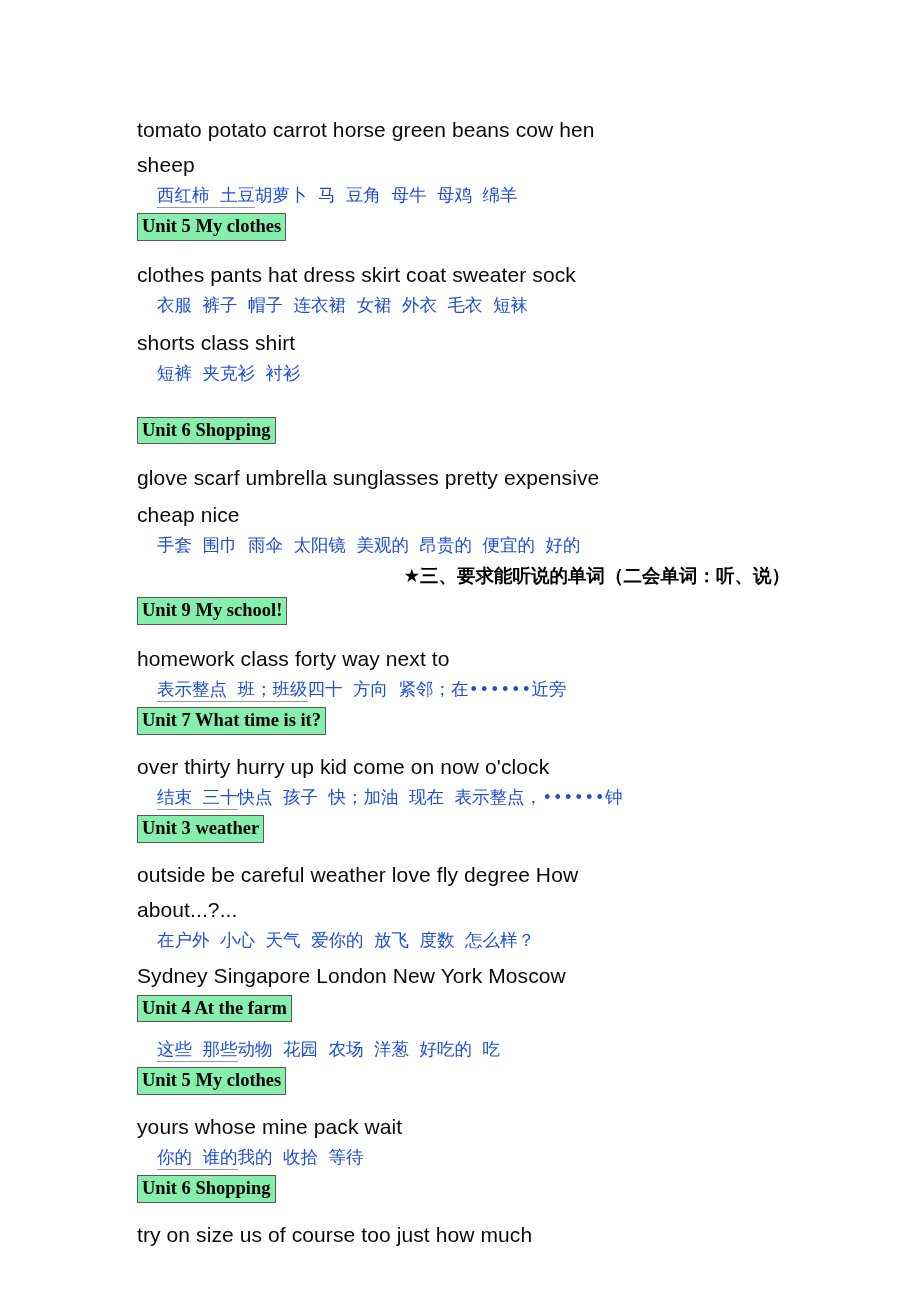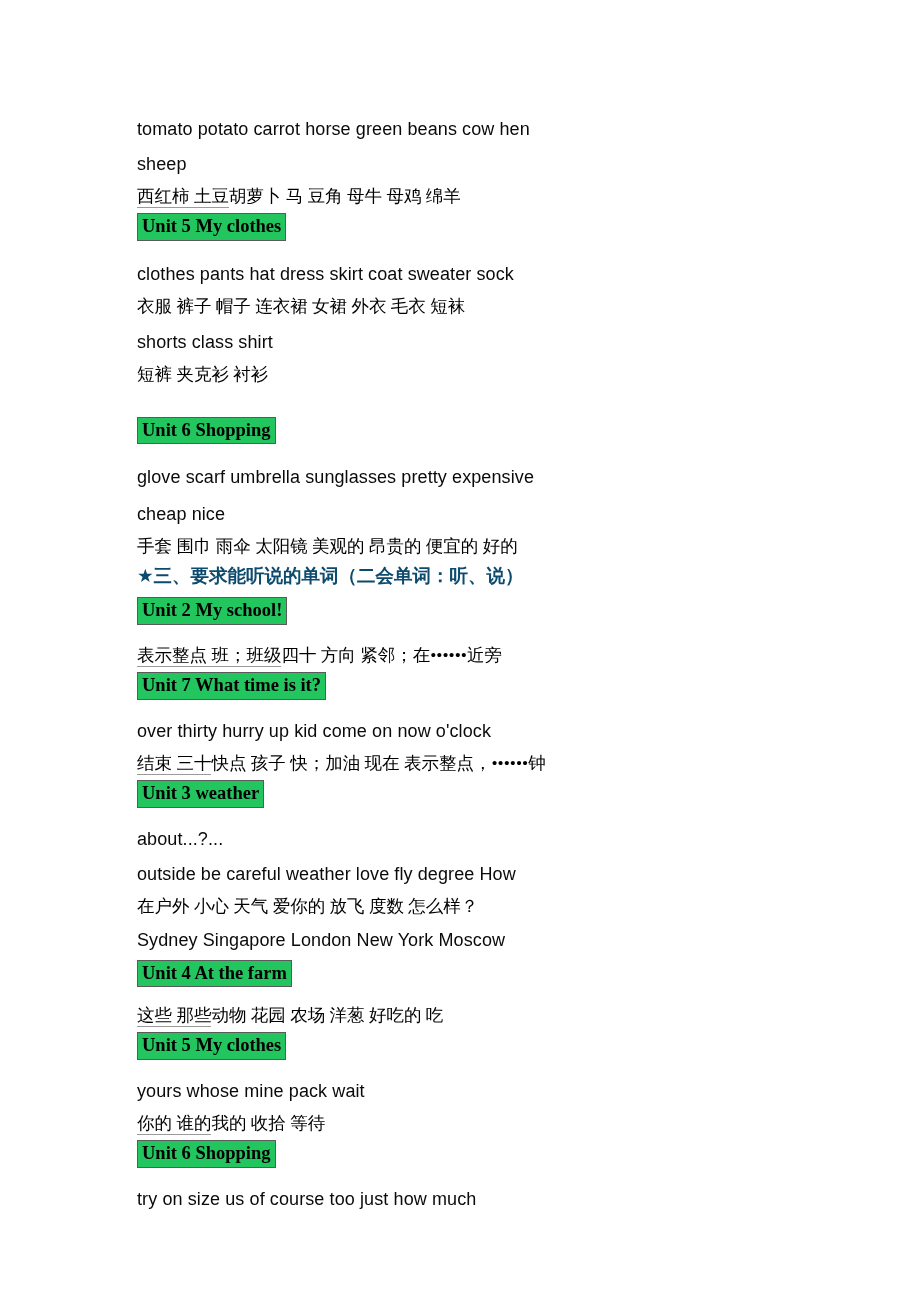--- a/index.html
+++ b/index.html
@@ -18,65 +18,67 @@
   .page {
     position: relative;
     width: 920px;
     height: 1302px;
     box-sizing: border-box;
     padding: 112px 130px 0 137px;
   }
   
   .en-row {
     font-family: "Liberation Sans", "DejaVu Sans", sans-serif;
-    font-size: 18px;
+    font-size: 21px;
     line-height: 35px;
     white-space: nowrap;
     letter-spacing: 0.1px;
     color: #0a0a0a;
   }
   
   .cn-row {
-    font-family: Liberation Serif, serif;
+    font-family: Liberation Mono, monospace;
     font-size: 17.5px;
     line-height: 29px;
     white-space: nowrap;
-    color: #000000;
+    color: #1d4ed8;
+    margin-left: 20px;
   }
   .cn-row .g { display: inline-block; }
   .cn-row.underlined {
     position: relative;
   }
   .cn-row.underlined .ul {
     border-bottom: 1.5px solid #9a9a9a;
     padding-bottom: 1px;
   }
   
   .unit-head {
     display: inline-block;
     font-family: "Liberation Serif", "DejaVu Serif", serif;
     font-weight: bold;
     font-size: 18.5px;
     line-height: 1.12;
     padding: 2px 4px 3px 4px;
-    background: #22c55e;
+    background: #86efac;
     border: 1px solid #5a5a5a;
     color: #000000;
     white-space: nowrap;
     margin: 0;
   }
   .unit-wrap { line-height: 0; margin: 0; }
   
   .section-head {
     font-family: "DejaVu Sans", sans-serif;
     font-weight: bold;
     font-size: 18.5px;
     line-height: 30px;
     white-space: nowrap;
-    color: #0c4a6e;
+    color: #000000;
+    text-align: right;
   }
   
   .sp2 { height: 2px; }
   .sp4 { height: 4px; }
   .sp6 { height: 6px; }
   .sp14 { height: 14px; }
   .sp16 { height: 16px; }
   .sp28 { height: 28px; }
 </style>
 </head>
@@ -103,38 +105,39 @@
 
   <div class="sp16"></div>
   <div class="en-row">glove        scarf       umbrella    sunglasses    pretty      expensive</div>
   <div class="sp2"></div>
   <div class="en-row">cheap    nice</div>
   <div class="cn-row">手套     围巾     雨伞         太阳镜      美观的      昂贵的     便宜的   好的</div>
 
   <div class="section-head">★三、要求能听说的单词（二会单词：听、说）</div>
 
   <div class="sp6"></div>
-  <div class="unit-wrap"><span class="unit-head">Unit 2 My school!</span></div>
+  <div class="unit-wrap"><span class="unit-head">Unit 9 My school!</span></div>
 
   <div class="sp16"></div>
+  <div class="en-row">homework        class        forty     way       next to</div>
   <div class="cn-row underlined"><span class="ul">表示整点        班；班级</span><span class="g">     四十      方向     紧邻；在••••••近旁</span></div>
 
   <div class="sp2"></div>
   <div class="unit-wrap"><span class="unit-head">Unit 7 What time is it?</span></div>
 
   <div class="sp14"></div>
   <div class="en-row">over     thirty    hurry up   kid    come on     now         o'clock</div>
   <div class="cn-row underlined"><span class="ul">结束    三十</span><span class="g">          快点    孩子    快；加油     现在     表示整点，••••••钟</span></div>
 
   <div class="sp2"></div>
   <div class="unit-wrap"><span class="unit-head">Unit 3 weather</span></div>
 
   <div class="sp14"></div>
+  <div class="en-row">outside     be careful      weather     love     fly     degree     How</div>
   <div class="en-row">about...?...</div>
-  <div class="en-row">outside     be careful      weather     love     fly     degree     How</div>
   <div class="cn-row">在户外         小心           天气      爱你的  放飞    度数        怎么样？</div>
   <div class="sp2"></div>
   <div class="en-row">Sydney     Singapore     London    New York    Moscow</div>
 
   <div class="sp2"></div>
   <div class="unit-wrap"><span class="unit-head">Unit 4 At the farm</span></div>
 
   <div class="sp14"></div>
   <div class="cn-row underlined"><span class="ul">这些     那些</span><span class="g">     动物      花园        农场    洋葱    好吃的   吃</span></div>
 

